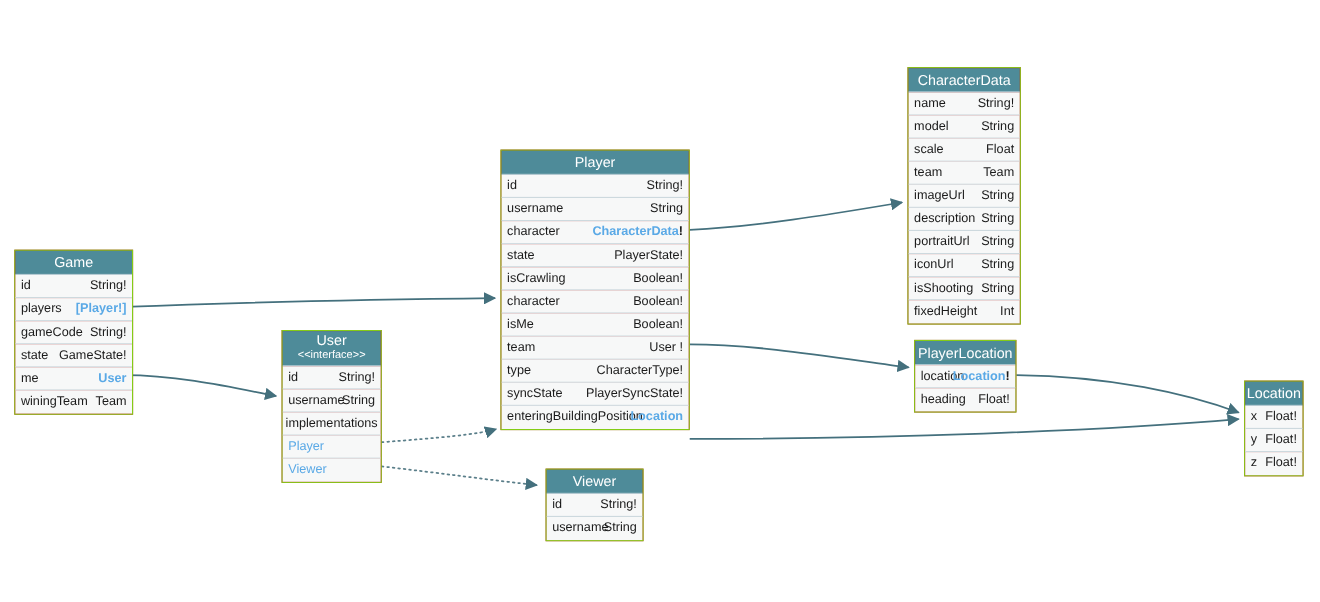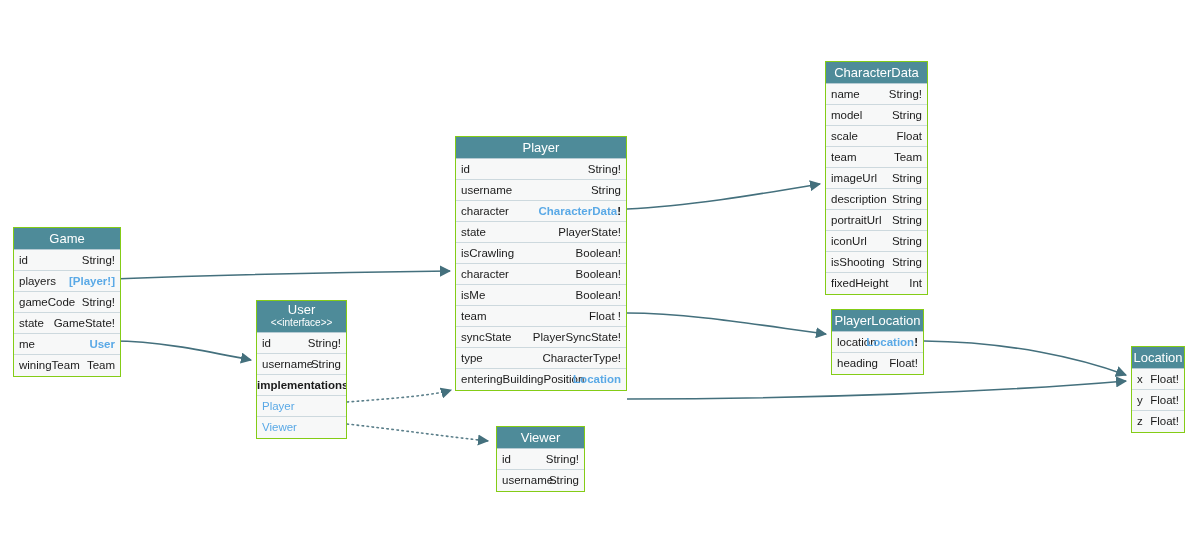--- a/index.html
+++ b/index.html
@@ -43,21 +43,21 @@
     background:#f7f8f8;
     font-size:11.5px;
     color:#1a1a1a;
     box-sizing:border-box;
     white-space:nowrap;
     overflow:hidden;
   }
   .row:last-child{border-bottom:none;text-align:right;}
   .fname{position:absolute;left:5px;top:0;}
   .ftype{position:absolute;right:5px;top:0;}
-  .row.center{font-weight:bold;}
+  .row.center{text-align:center;}
   .row.center .fname{position:static;display:inline;}
   .row.linkrow .fname{color:#5aa9e6;}
   .lnk{color:#5aa9e6;font-weight:bold;}
   .bang{color:#1a1a1a;}
 </style>
 </head>
 <body>
 
 <div id="canvas">
 
@@ -165,31 +165,31 @@
     <div class="row">
       <span class="fname">character</span>
       <span class="ftype">Boolean!</span>
     </div>
     <div class="row">
       <span class="fname">isMe</span>
       <span class="ftype">Boolean!</span>
     </div>
     <div class="row">
       <span class="fname">team</span>
-      <span class="ftype">Float !</span>
+      <span class="ftype">User !</span>
+    </div>
+    <div class="row">
+      <span class="fname">type</span>
+      <span class="ftype">CharacterType!</span>
     </div>
     <div class="row">
       <span class="fname">syncState</span>
       <span class="ftype">PlayerSyncState!</span>
     </div>
     <div class="row">
-      <span class="fname">type</span>
-      <span class="ftype">CharacterType!</span>
-    </div>
-    <div class="row">
       <span class="fname">enteringBuildingPosition</span>
       <span class="ftype lnk">Location</span>
     </div>
   </div>
 
   <div class="entity" style="left:825px;top:61px;width:103px;">
     <div class="ent-header">CharacterData</div>
     <div class="row">
       <span class="fname">name</span>
       <span class="ftype">String!</span>

